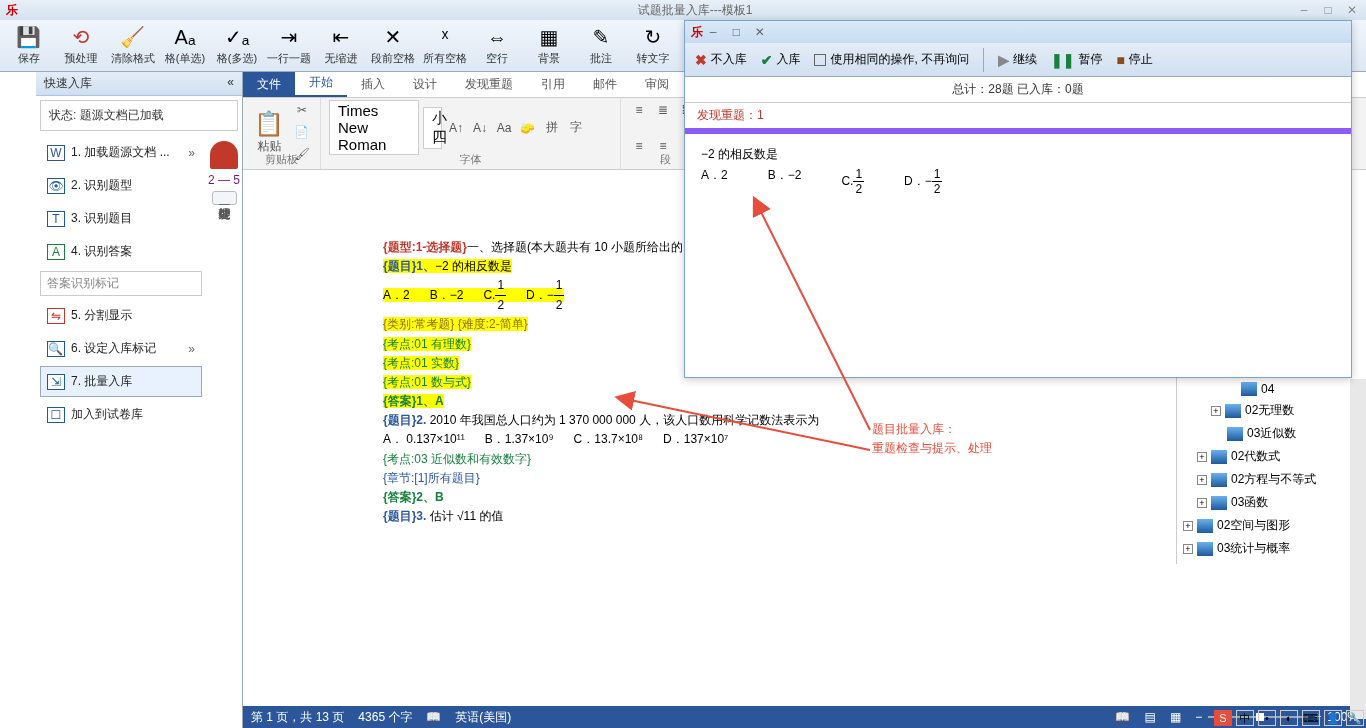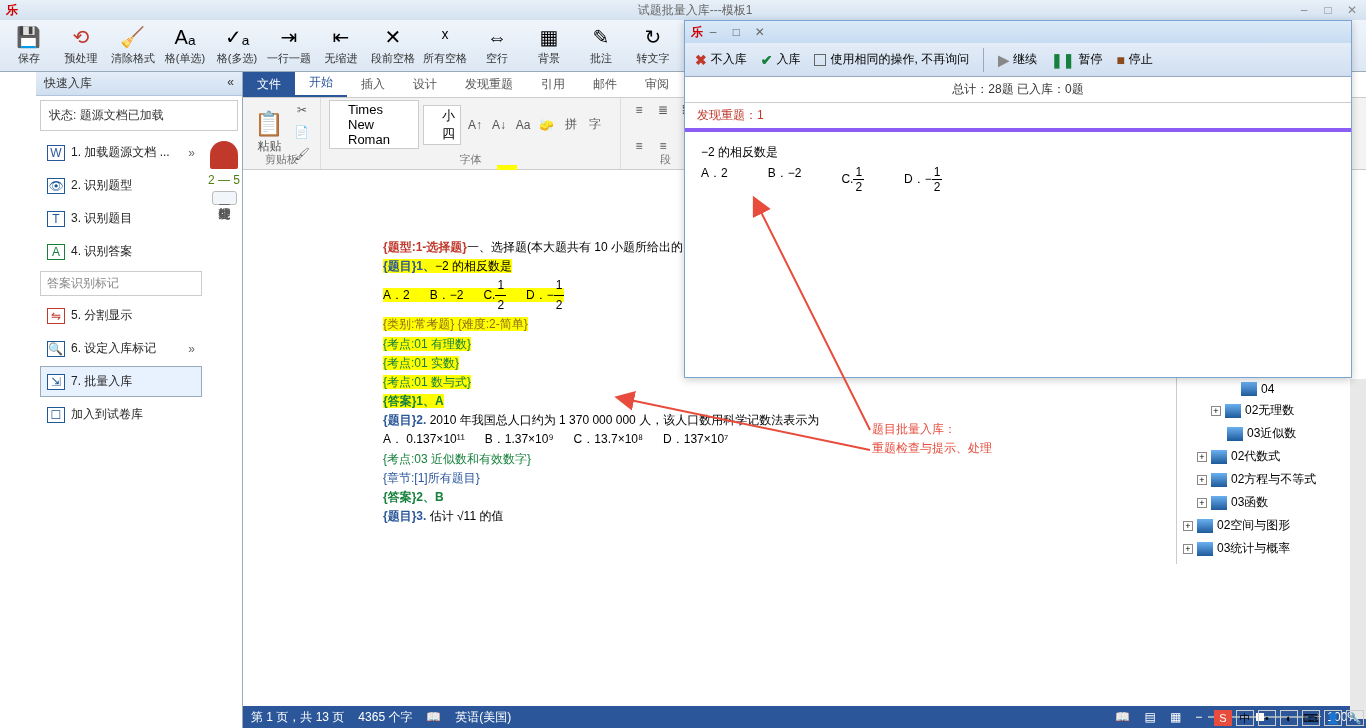--- a/index.html
+++ b/index.html
@@ -29,35 +29,35 @@
 .sb-status { padding: 6px 8px; border: 1px solid #ccc; margin: 4px; color: #333; }
 .sb-items { display: flex; }
 .sb-list { flex: 1; }
 .sb-item { display: flex; align-items: center; padding: 6px 6px; margin: 2px 4px; border: 1px solid transparent; cursor: pointer; gap: 6px; }
 .sb-item.sel { background: #e8f2ff; border: 1px solid #9ab; }
 .sb-item .sic { width: 18px; height: 16px; display: inline-flex; align-items: center; justify-content: center; font-size: 12px; }
 .sb-item .stext { color: #222; }
 .sb-item .sarr { margin-left: auto; color: #666; }
 .sb-side { width: 36px; display: flex; flex-direction: column; align-items: center; gap: 4px; padding-top: 6px; }
 .sb-badge { width: 28px; height: 28px; background: #c0392b; border-radius: 14px 14px 2px 2px; }
-.sb-range { color: #4d7c0f; text-align: center; }
+.sb-range { color: #701a75; text-align: center; }
 .sb-vert { writing-mode: vertical-rl; border: 1px solid #bbb; padding: 6px 3px; color: #555; background: #f2f6fb; border-radius: 3px; }
 .sb-input { margin: 4px; padding: 3px 6px; border: 1px solid #ccc; color: #888; }
 
 
 .docarea { flex: 1; display: flex; flex-direction: column; background: #fff; position: relative; }
 .doc-tabs { height: 26px; background: #fff; border-bottom: 1px solid #ccc; display: flex; align-items: flex-end; }
 .doc-tab { padding: 4px 14px; color: #555; cursor: pointer; }
 .doc-tab.file { background: #2b579a; color: #fff; }
 .doc-tab.active { border-bottom: 2px solid #2b579a; color: #2b579a; }
 .ribbon { height: 72px; background: #f3f3f3; border-bottom: 1px solid #ccc; display: flex; }
 .rgrp { border-right: 1px solid #ddd; padding: 2px 8px; display: flex; flex-direction: column; justify-content: space-between; position:relative; }
 .rgrp .glabel { text-align: center; font-size: 11px; color: #777; position:absolute; bottom:2px; left:0; right:0;}
 .rgrp .grow { display: flex; align-items: center; gap: 4px; margin-bottom:16px;}
-.rgrp select, .rgrp .sel { border: 1px solid #ccc; background: #fff; padding: 1px 18px; font-size: 13px; }
+.rgrp select, .rgrp .sel { border: 1px solid #ccc; background: #fff; padding: 1px 8px; font-size: 15px; }
 .rgrp .btn { width: 20px; height: 20px; display: inline-flex; align-items: center; justify-content: center; color: #555; cursor:pointer;}
 .paste-big { width:40px; display:flex; flex-direction:column; align-items:center; color:#555; }
 .paste-big .clip { font-size:24px; color:#c78a2a; }
 
 
 .docpage { flex: 1; overflow: auto; background: #fff; padding: 10px 30px 10px 140px; color: #000; font-family: "SimSun", serif; font-size: 14px; position: relative; }
 .docpage p { line-height: 1.6; }
 .doc-title1 { color: #2b579a; text-align: center; font-weight: bold; }
 .tag-type { color: #c0392b; font-weight: bold; }
 .tag-q { color: #2b579a; font-weight: bold; }
@@ -91,21 +91,21 @@
 .dlg-title { height: 22px; background: linear-gradient(#dbe9f8,#c7dcf2); display: flex; align-items: center; padding: 0 6px; }
 .dlg-title .dlogo { color:#c00; font-weight:bold; }
 .dlg-title .dt { flex: 1; text-align: center; color: #2b579a; }
 .dlg-title .dctl span { width: 20px; display: inline-block; text-align: center; cursor: pointer; color:#666; }
 .dlg-bar { height: 34px; background: linear-gradient(#e4edf8,#d0dff0); border-bottom: 1px solid #9ab; display: flex; align-items: center; padding: 0 10px; gap: 14px; }
 .dlg-btn { display: flex; align-items: center; gap: 4px; cursor: pointer; }
 .dlg-btn .di { font-size: 14px; font-weight:bold;}
 .dlg-sep { width:1px; height:24px; background:#9ab; }
 .chk { width:12px; height:12px; border:1px solid #666; display:inline-block; }
 .dlg-stats { padding: 4px 12px; border-bottom: 1px solid #ccc; text-align: center; color:#333; }
-.dlg-found { padding: 4px 12px; color: #c0392b; border-bottom: 4px solid #8b5cf6; }
+.dlg-found { padding: 4px 12px; color: #c0392b; border-bottom: 6px solid #8b5cf6; }
 .dlg-body { flex: 1; padding: 12px 16px; font-family:"SimSun", serif; font-size:14px; }
 .dlg-body .opts { display:flex; gap:40px; margin-top:4px; }
 
 
 .anno-text { position:absolute; left:872px; top:420px; color:#e74c3c; font-size:20px; font-family:"SimSun",serif; line-height:1.6; }
 svg.arrows { position:absolute; left:0; top:0; pointer-events:none; }
 
 
 .tray { position:absolute; right:2px; bottom:0; height:20px; display:flex; align-items:center; gap:4px; }
 .tray span { width:18px; height:16px; display:inline-flex; align-items:center; justify-content:center; font-size:11px; border:1px solid #ccc; }

